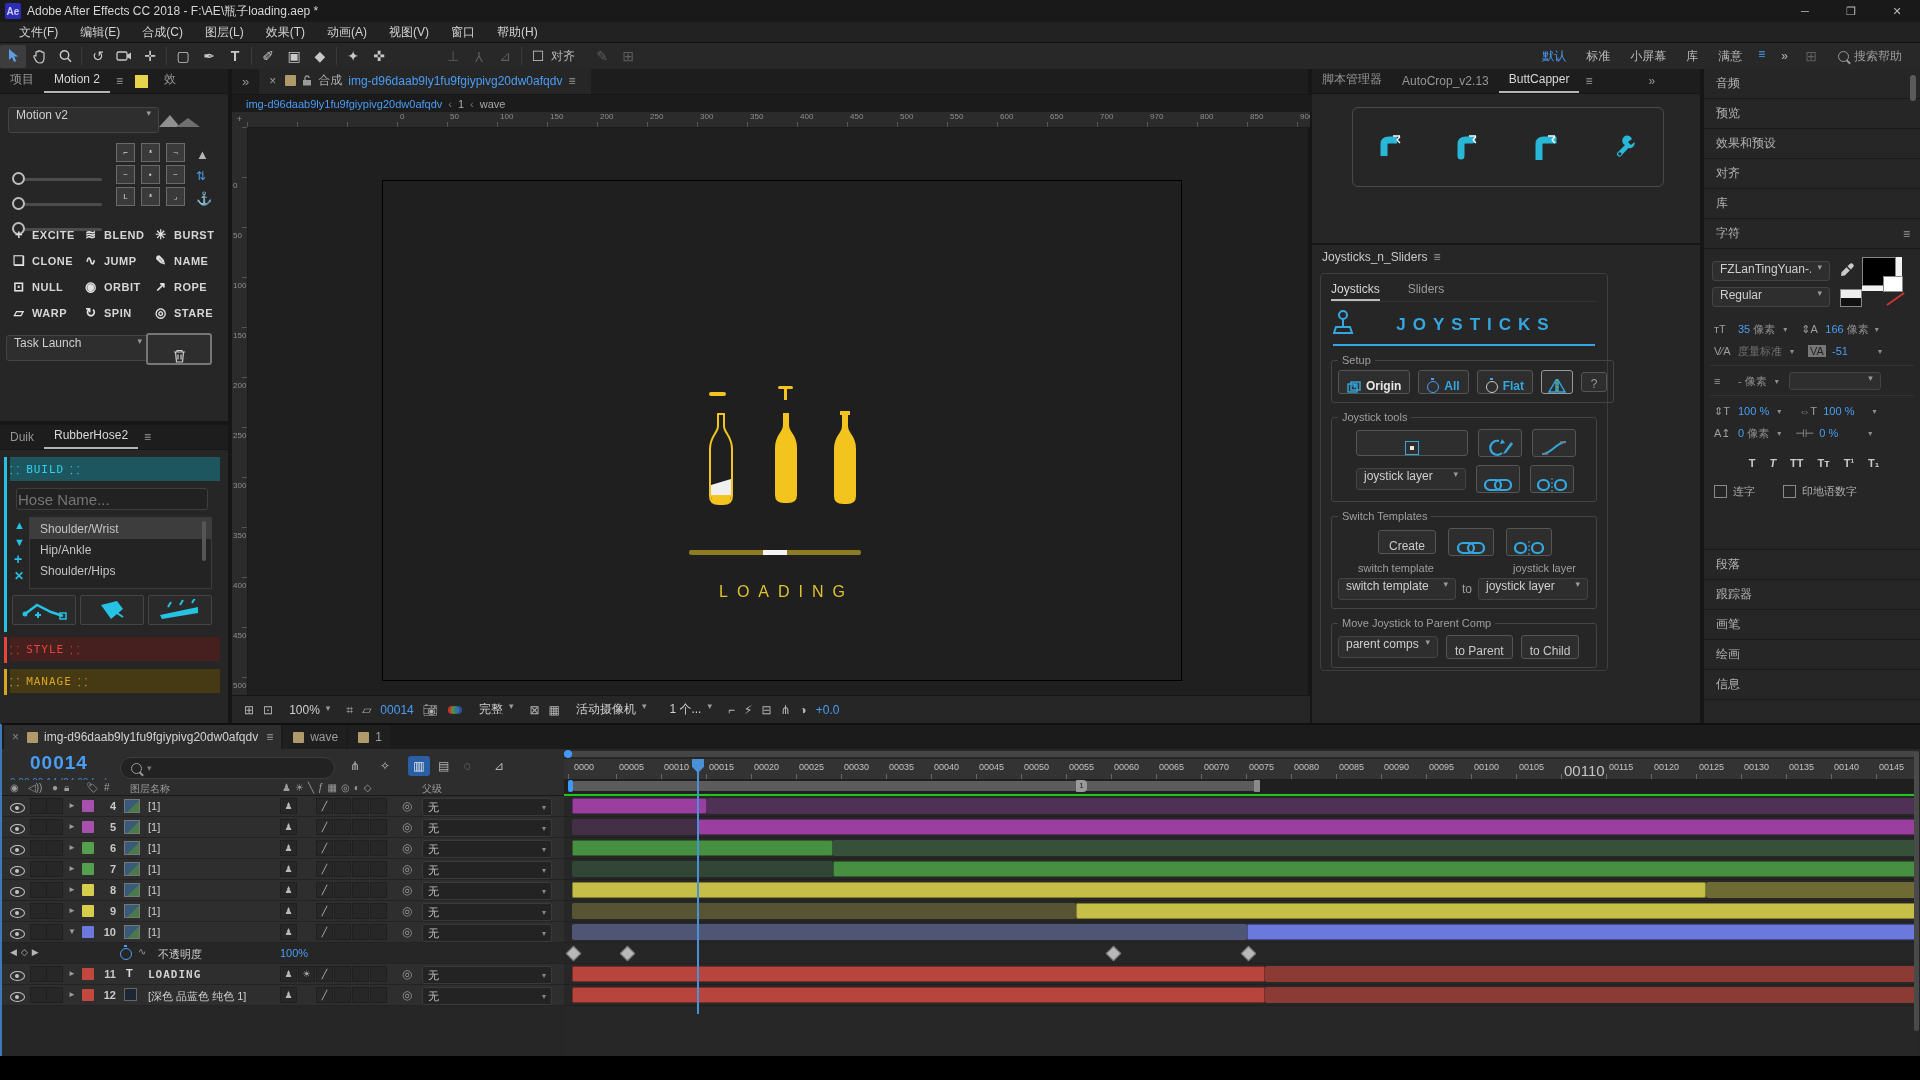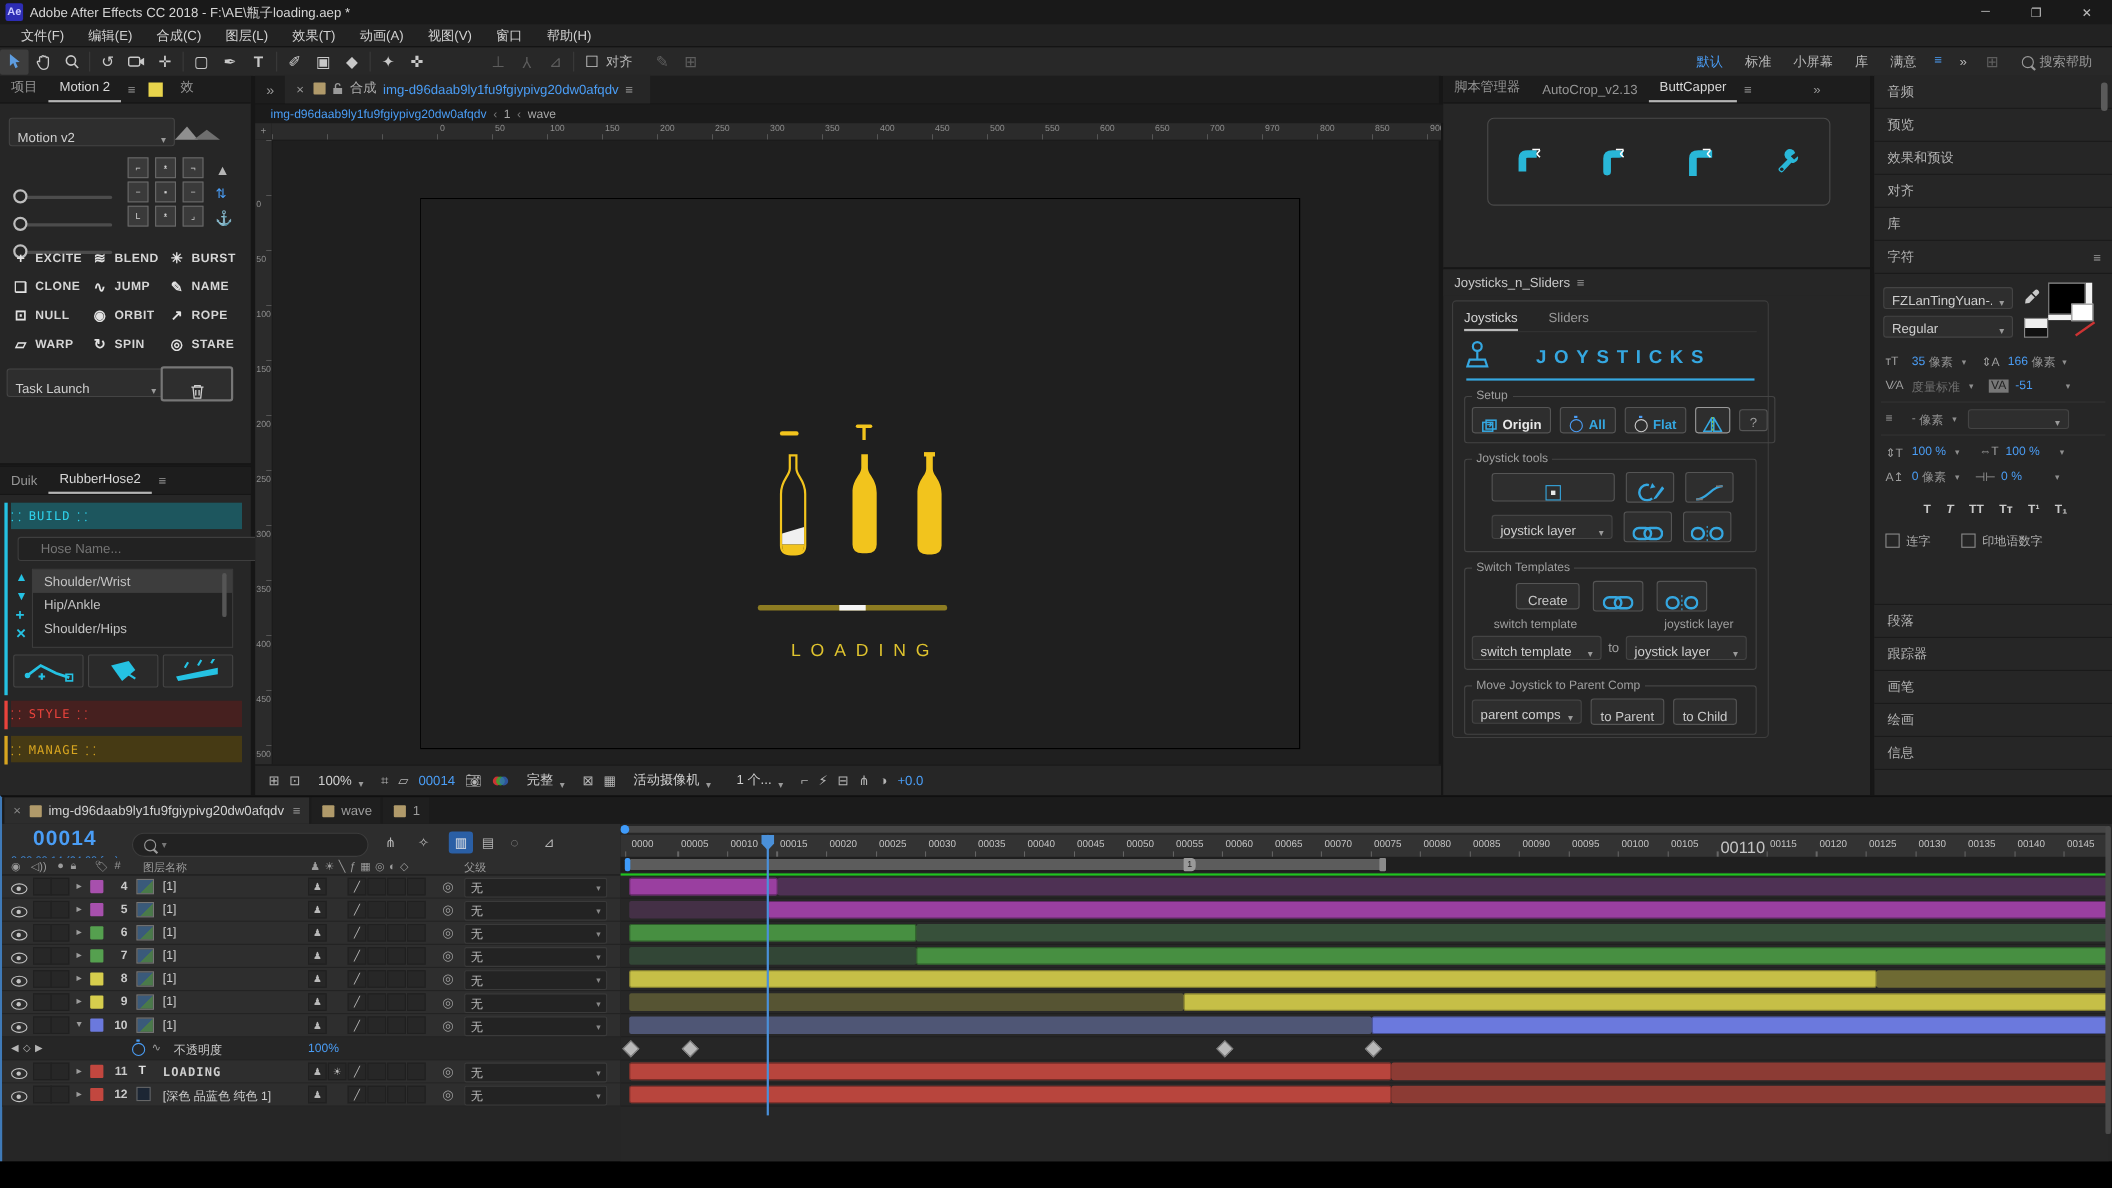--- a/index.html
+++ b/index.html
@@ -26,21 +26,21 @@
   .wstab.active{color:#4a9df5;}
   #toolbar .srch{display:flex;align-items:center;color:#9a9a9a;margin-left:14px;}
   .mag{width:9px;height:9px;border:1.5px solid #9a9a9a;border-radius:50%;position:relative;display:inline-block;margin-right:5px;}
   .mag:after{content:'';position:absolute;width:5px;height:1.5px;background:#9a9a9a;transform:rotate(45deg);left:7px;top:9px;}
   
   .panel{position:absolute;background:#262626;box-sizing:border-box;}
   .ptabs{height:25px;background:#1d1d1d;display:flex;align-items:flex-end;box-sizing:border-box;border-bottom:1px solid #161616;}
   .ptab{padding:4px 10px 5px;color:#969696;font-size:12px;}
   .ptab.active{color:#d8d8d8;border-bottom:2px solid #b5b5b5;}
   .hamb{color:#9a9a9a;font-size:12px;padding:0 6px 5px;}
-  .dd{background:#2e2e2e;border:1px solid #444;border-radius:3px;color:#cfcfcf;display:flex;align-items:flex-end;
+  .dd{background:#2e2e2e;border:1px solid #444;border-radius:3px;color:#cfcfcf;display:flex;align-items:flex-start;
       justify-content:space-between;padding:0 7px;font-size:12px;}
   .dd .car{color:#9a9a9a;font-size:9px;margin-left:6px;}
   .btn{background:#2e2e2e;border:1px solid #555;border-radius:3px;color:#c9c9c9;display:flex;align-items:flex-end;justify-content:center;font-size:12px;}
   fieldset{border:1px solid #444;border-radius:3px;margin:0;padding:4px 6px 8px;color:#a8a8a8;}
   legend{font-size:11px;color:#9f9f9f;padding:0 4px;}
   
   .slider{height:3px;background:#4c4c4c;border-radius:2px;position:relative;}
   .slider .kn{position:absolute;left:-2px;top:-6px;width:13px;height:13px;border:2px solid #bdbdbd;border-radius:50%;background:#262626;box-sizing:border-box;}
   .gridbtn{width:17px;height:17px;border:1px solid #6a6a6a;background:#3a3a3a;color:#cfcfcf;font-size:8px;display:flex;align-items:center;justify-content:center;}
   .mtool{display:flex;align-items:center;color:#d6d6d6;font-size:11px;font-weight:bold;letter-spacing:.5px;}
@@ -275,21 +275,21 @@
   </div>
 
   <div class="panel" id="rh-panel" style="left:0;top:423px;width:230px;height:300px;border-right:2px solid #161616;border-top:2px solid #161616;">
     <div class="ptabs">
       <span class="ptab">Duik</span>
       <span class="ptab active">RubberHose2</span>
       <span class="hamb">≡</span>
     </div>
     <div class="rh-edge" style="top:32px;height:175px;background:#25c2e3;"></div>
     <div class="rh-h" style="top:32px;background:#1d565e;color:#2fd3ee;">⸬ <span style="margin:0 6px;">BUILD</span> ⸬</div>
-    <input class="abs" style="left: 16px; top: 63px; width: 188px; height: 20px; background: rgb(34, 34, 34); border: 1px solid rgb(62, 62, 62); border-radius: 3px; color: rgb(154, 154, 154); padding: 0px 20px; font-size: 12px; outline: none;" placeholder="Hose Name...">
+    <input class="abs" style="left: 16px; top: 63px; width: 188px; height: 20px; background: rgb(34, 34, 34); border: 1px solid rgb(62, 62, 62); border-radius: 3px; color: rgb(154, 154, 154); padding: 0px 1px; font-size: 15px; outline: none;" placeholder="Hose Name...">
     <div class="abs" style="left:14px;top:94px;color:#25c2e3;font-size:11px;">▲</div>
     <div class="abs" style="left:14px;top:111px;color:#25c2e3;font-size:11px;">▼</div>
     <div class="abs" style="left:14px;top:126px;color:#25c2e3;font-size:14px;font-weight:bold;">+</div>
     <div class="abs" style="left:14px;top:144px;color:#25c2e3;font-size:12px;font-weight:bold;">✕</div>
     <div class="rh-list" style="left:29px;top:92px;width:181px;height:70px;">
         <div class="rh-item sel">Shoulder/Wrist</div>
         <div class="rh-item">Hip/Ankle</div>
         <div class="rh-item">Shoulder/Hips</div>
       </div>
     <div class="abs" style="right:22px;top:96px;width:4px;height:40px;background:#555;border-radius:2px;"></div>

